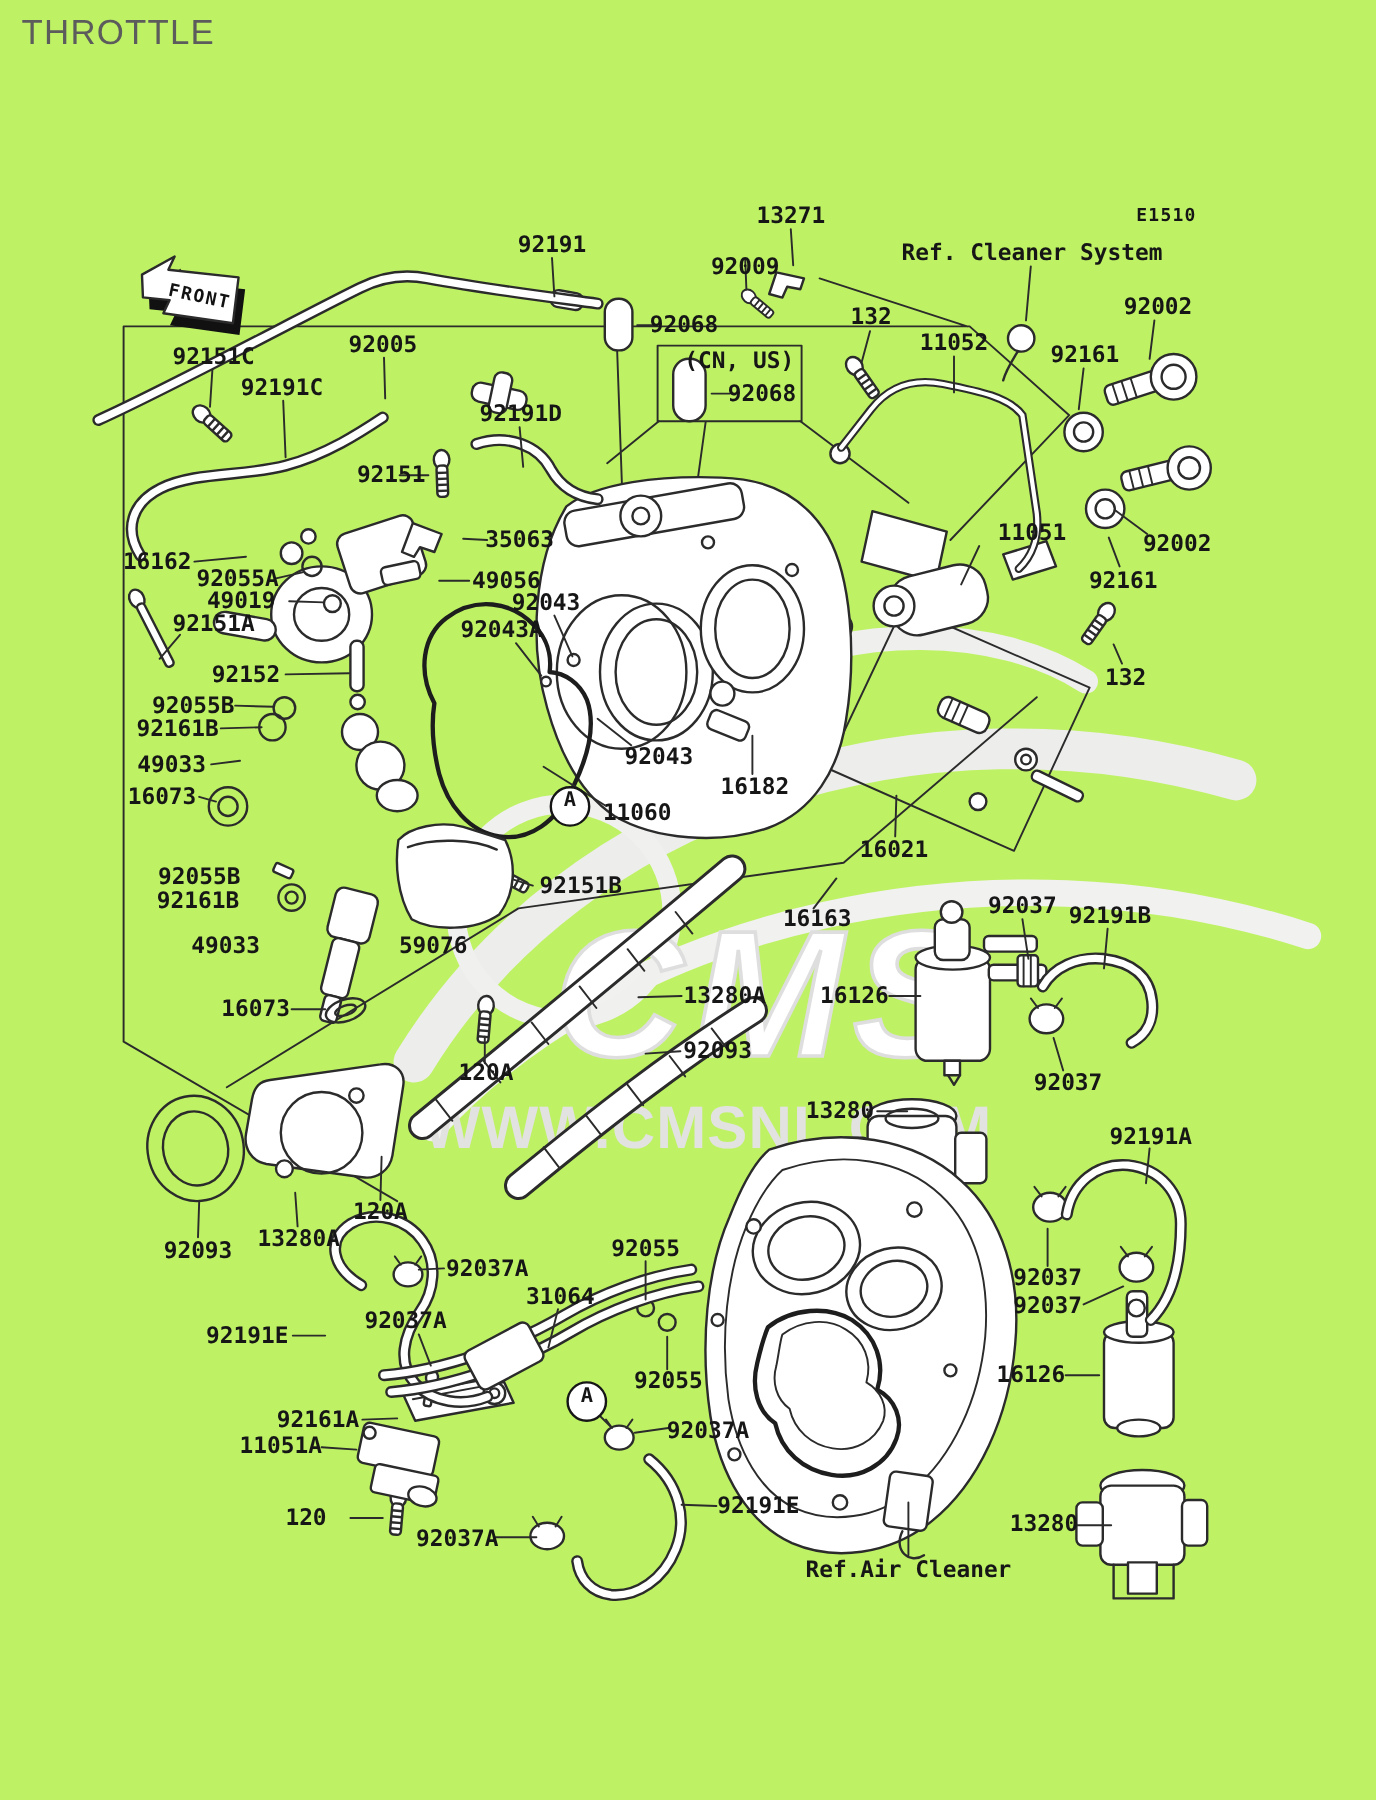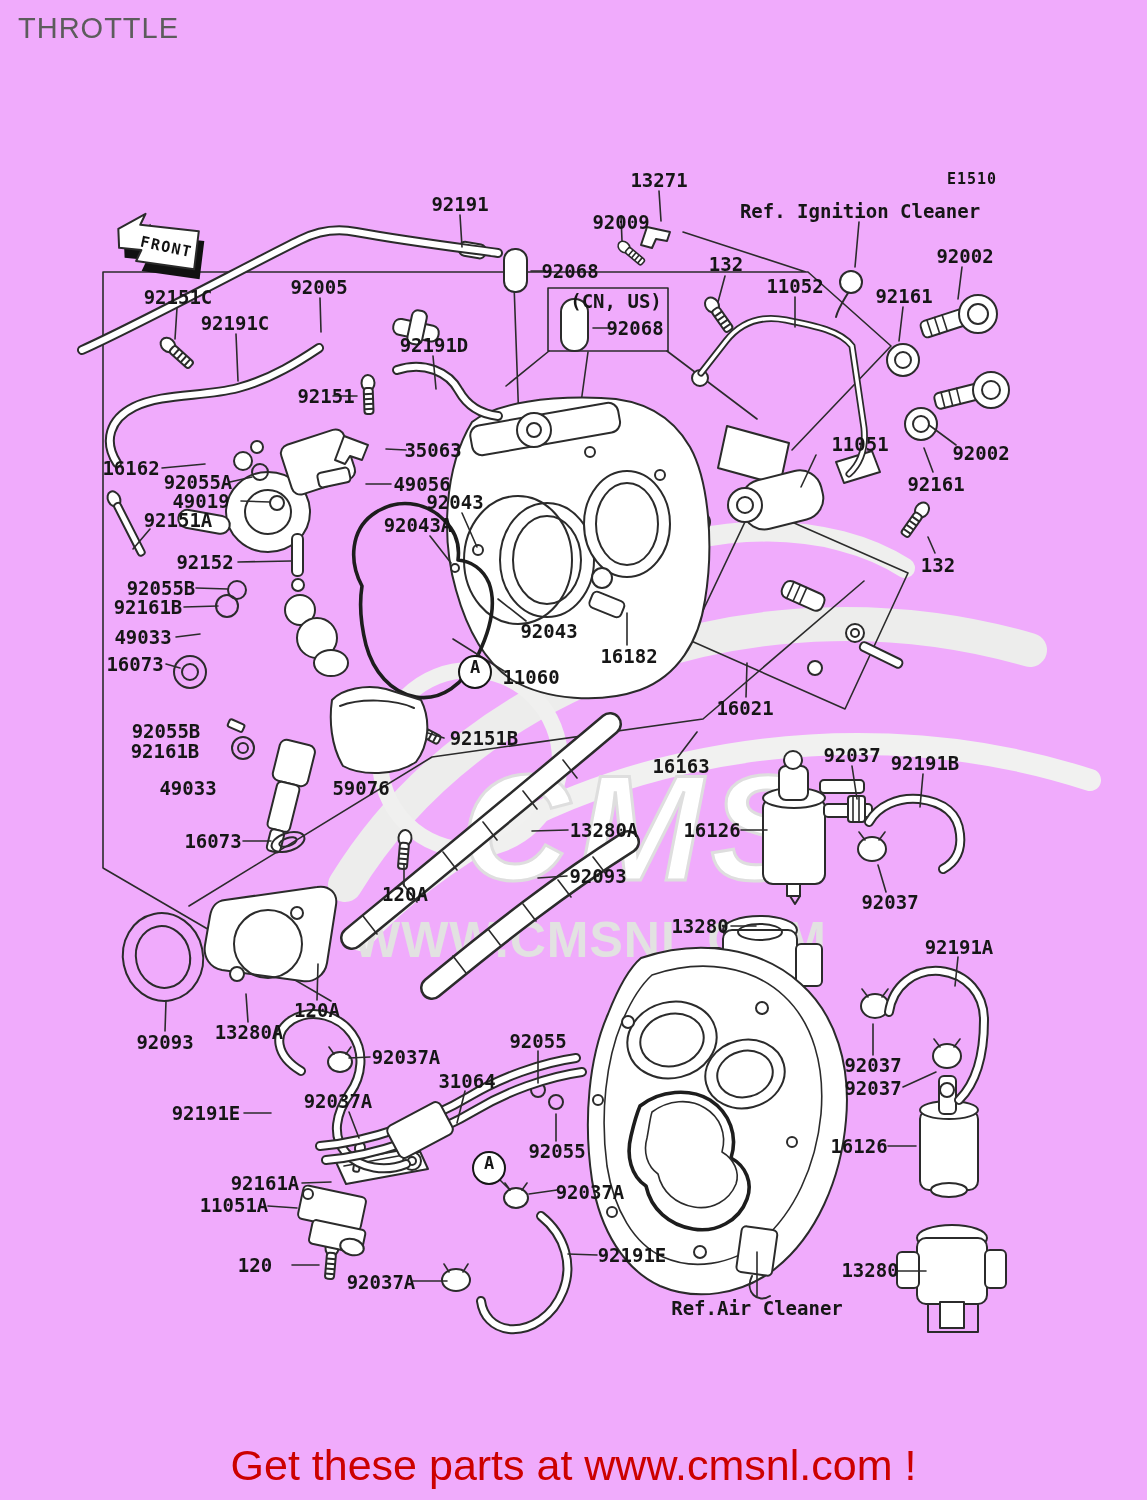--- a/index.html
+++ b/index.html
@@ -1,16 +1,16 @@
 <!DOCTYPE html>
 <html><head>
 <meta charset="utf-8">
 <style>
   html,body{margin:0;padding:0;background:#fff;}
-  .page{position:relative;width:1147px;height:1500px;background:#f0abfc;overflow:hidden;
+  .page{position:relative;width:1147px;height:1500px;background:#bef264;overflow:hidden;
         font-family:"DejaVu Sans Mono",monospace;}
   .title{position:absolute;left:18px;top:12px;font:400 29px "Liberation Sans",sans-serif;
          color:#5c5c5c;letter-spacing:1px;z-index:4;}
   .code{position:absolute;transform:translate(-50%,-50%);font:bold 15px "DejaVu Sans Mono",monospace;
         color:#151515;letter-spacing:1px;z-index:4;white-space:nowrap;}
   .art{position:absolute;left:0;top:0;z-index:1;}
   .labels{position:absolute;left:0;top:0;width:100%;height:100%;z-index:3;pointer-events:none;}
   .plabel,.rlabel{position:absolute;transform:translate(-50%,-50%);
         font:bold 19px "DejaVu Sans Mono",monospace;color:#161616;white-space:nowrap;}
   .amark{position:absolute;transform:translate(-50%,-50%);width:30px;height:30px;
@@ -430,20 +430,19 @@
       <div class="plabel" style="left: 873px; top: 1088px;">92037</div>
       <div class="plabel" style="left: 859px; top: 1146px;">16126</div>
       <div class="plabel" style="left: 557px; top: 1151px;">92055</div>
       <div class="plabel" style="left: 265px; top: 1183px;">92161A</div>
       <div class="plabel" style="left: 590px; top: 1192px;">92037A</div>
       <div class="plabel" style="left: 234px; top: 1205px;">11051A</div>
       <div class="plabel" style="left: 255px; top: 1265px;">120</div>
       <div class="plabel" style="left: 381px; top: 1282px;">92037A</div>
       <div class="plabel" style="left: 632px; top: 1255px;">92191E</div>
       <div class="plabel" style="left: 870px; top: 1270px;">13280</div>
-      <div class="rlabel" style="left: 860px; top: 211px;">Ref. Ignition Cleaner</div>
+      <div class="rlabel" style="left: 860px; top: 211px;">Ref. Cleaner System</div>
       <div class="rlabel" style="left: 757px; top: 1308px;">Ref.Air Cleaner</div>
       <div class="amark" style="left: 475px; top: 672px;">A</div>
       <div class="amark" style="left: 489px; top: 1168px;">A</div>
     </div>
 
-  <div class="footer" style="color: rgb(204, 0, 0);">Get these parts at www.cmsnl.com !</div>
 </div>
 
 </body></html>

